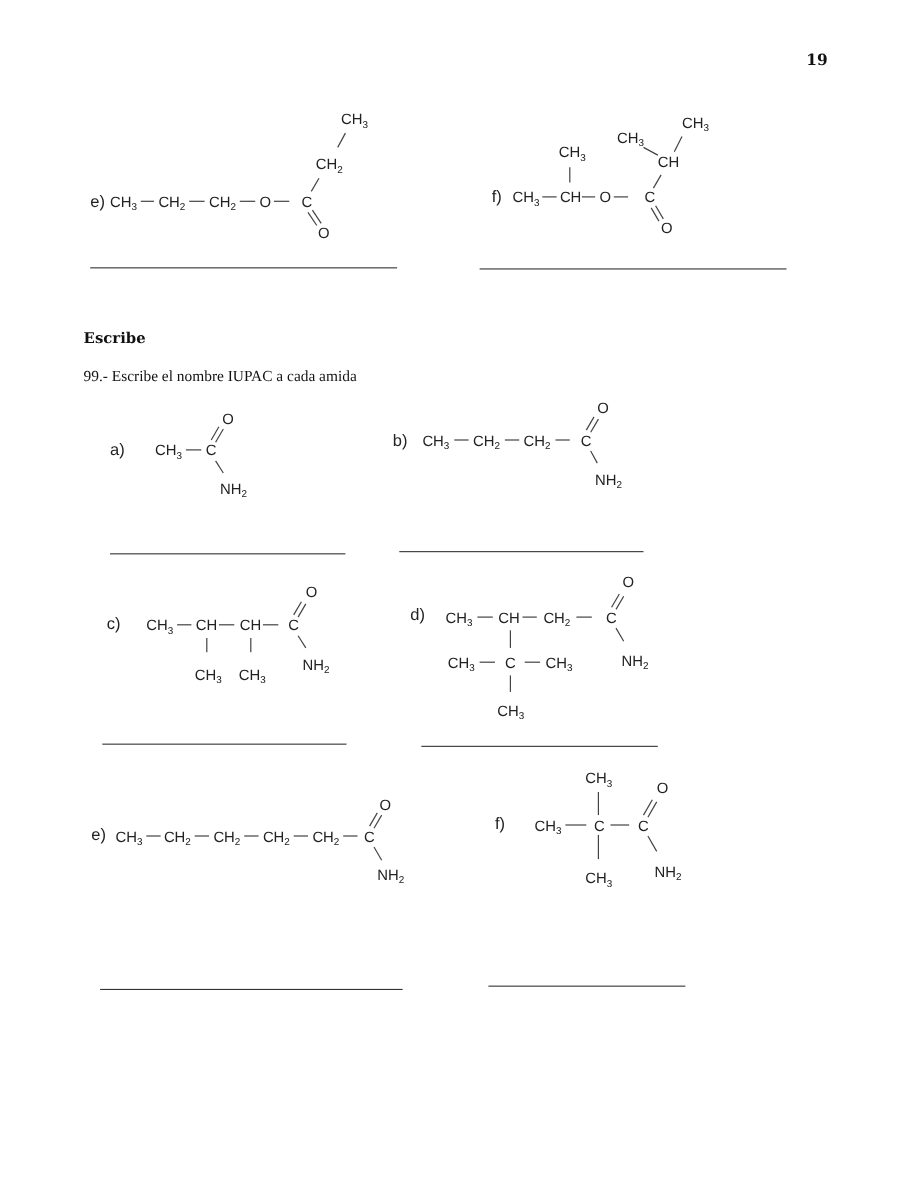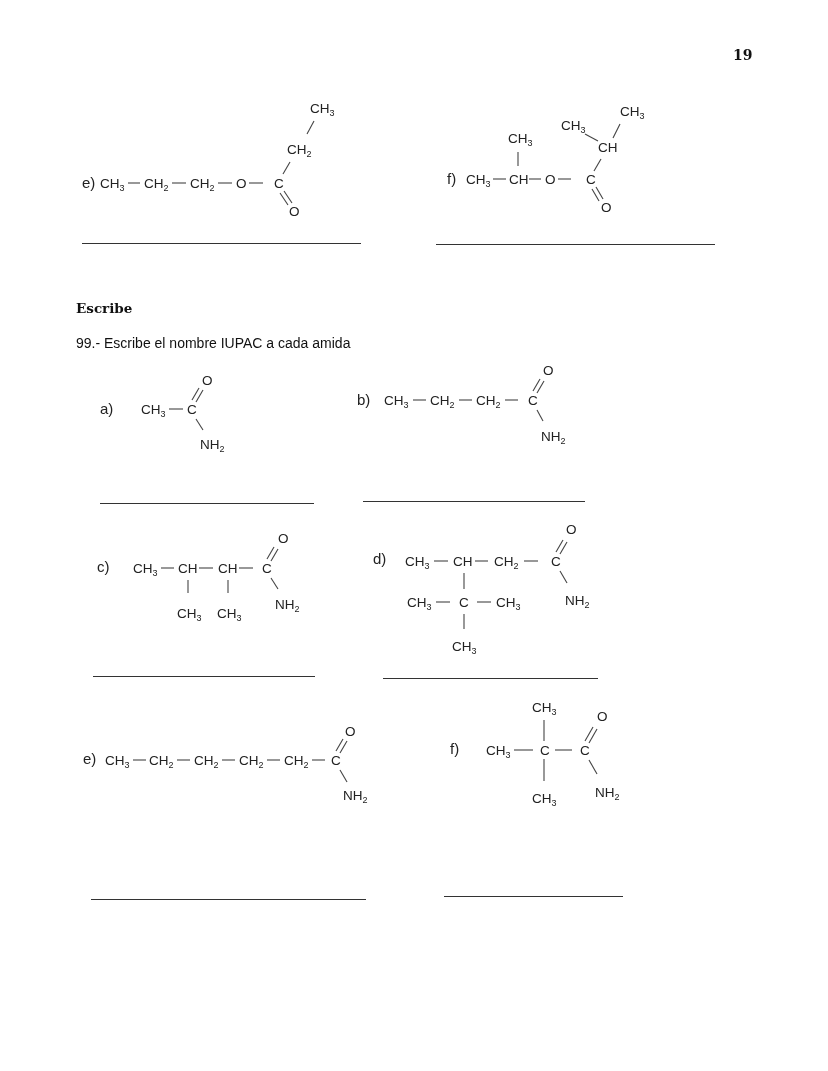--- a/index.html
+++ b/index.html
@@ -1,19 +1,19 @@
 <!DOCTYPE html>
 <html><head>
   <meta charset="utf-8">
   <style>
     html, body { margin: 0; padding: 0; background: #ffffff; }
     body { width: 828px; height: 1071px; position: relative; overflow: hidden; font-family: "DejaVu Serif", serif; color: #111; }
     .page-number { position: absolute; left: 733px; top: 47px; font-family: "DejaVu Serif", serif; font-weight: bold; font-size: 14px; }
     .section-title { position: absolute; left: 76px; top: 300px; font-family: "DejaVu Serif", serif; font-weight: bold; font-size: 13.5px; }
-    .question { position: absolute; left: 76px; top: 335px; font-family: Liberation Sans, sans-serif; font-size: 14px; }
+    .question { position: absolute; left: 76px; top: 335px; font-family: Liberation Serif, serif; font-size: 14px; }
     .answer-line { position: absolute; height: 0; border-top: 1.3px solid #333; }
     svg.mol { position: absolute; left: 0; top: 0; overflow: visible; }
     svg.mol text { font-family: "Liberation Sans", sans-serif; font-size: 13.5px; fill: #222; }
     svg.mol text.lbl { font-size: 15px; }
     svg.mol .sub { font-size: 9px; }
     svg.mol line { stroke: #444; stroke-width: 1.1; }
   </style>
 </head>
 <body>
 

